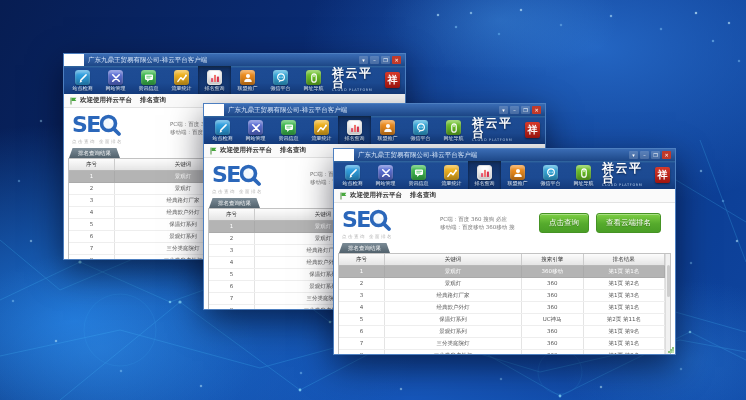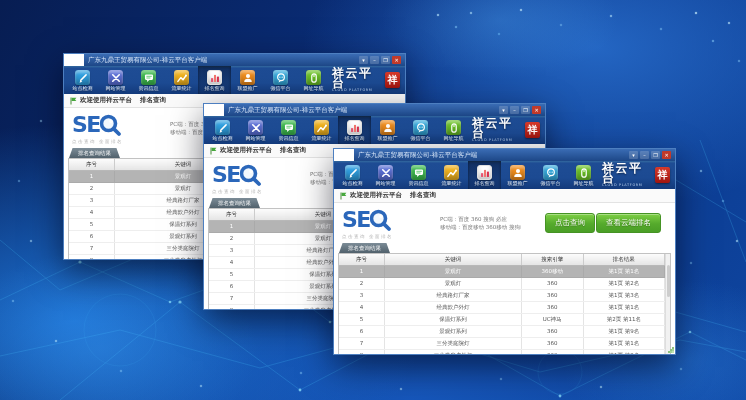--- a/index.html
+++ b/index.html
@@ -60,21 +60,21 @@
   .welcome svg{display:block;}
   .welcome-text,.welcome-section{font-size:6.5px;color:#333;font-weight:bold;white-space:nowrap;}
   .welcome-section{margin-left:5px;}
 
   .content{height:40px;background:#fff;display:flex;align-items:center;}
   .seo{margin-left:8px;width:96px;flex:none;}
   .seo-row{display:flex;align-items:center;}
   .seo-se{font-size:22px;font-weight:bold;color:#2b67ba;letter-spacing:-1.5px;line-height:22px;}
   .seo-tagline{font-size:4.5px;color:#b3b3b3;letter-spacing:1.5px;margin-top:1px;white-space:nowrap;}
   .engines{flex:1;font-size:5.5px;color:#7a7a7a;line-height:8.5px;margin-left:2px;white-space:nowrap;overflow:hidden;}
-  .btns{display:flex;gap:1px;margin:0 14px 0 24px;flex:none;}
+  .btns{display:flex;gap:7px;margin:0 14px 0 24px;flex:none;}
   .btn{height:20px;padding:0 9px;border:1px solid #459324;border-radius:3px;color:#fff;font-size:7.5px;
        line-height:18px;white-space:nowrap;background:linear-gradient(#7ed045,#55aa2c 55%,#4a9e26);
        text-shadow:0 1px 1px rgba(0,0,0,.3);box-shadow:inset 0 1px 0 rgba(255,255,255,.35);cursor:default;}
 
   .tabstrip{height:10px;background:#fff;display:flex;align-items:flex-end;padding-left:5px;}
   .tab{height:10px;line-height:10px;padding:0 9px;color:#fff;font-size:5.5px;white-space:nowrap;
        background:linear-gradient(#7c8c97,#51616c);clip-path:polygon(7% 0,93% 0,100% 100%,0 100%);}
 
   .tablewrap{margin:0 4px;height:102px;border:1px solid #c2c2c2;border-bottom:none;position:relative;background:#fff;overflow:hidden;}
   table{width:calc(100% - 5px);border-collapse:collapse;table-layout:fixed;}

